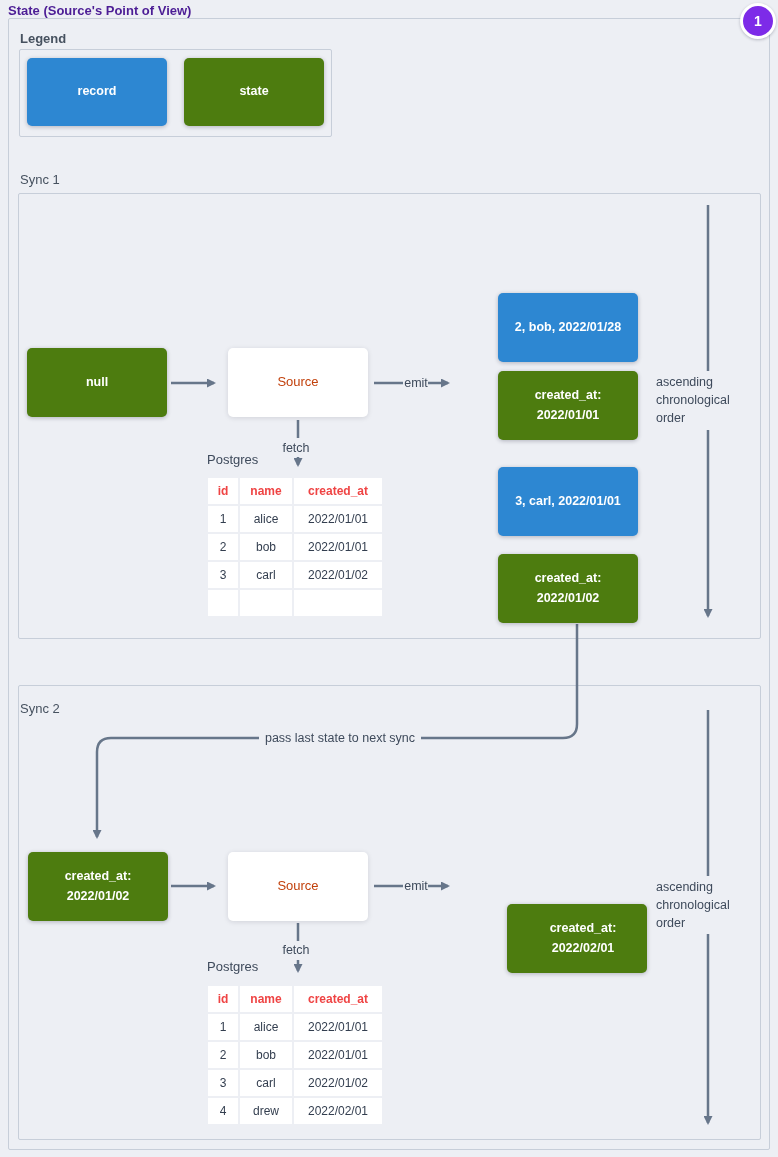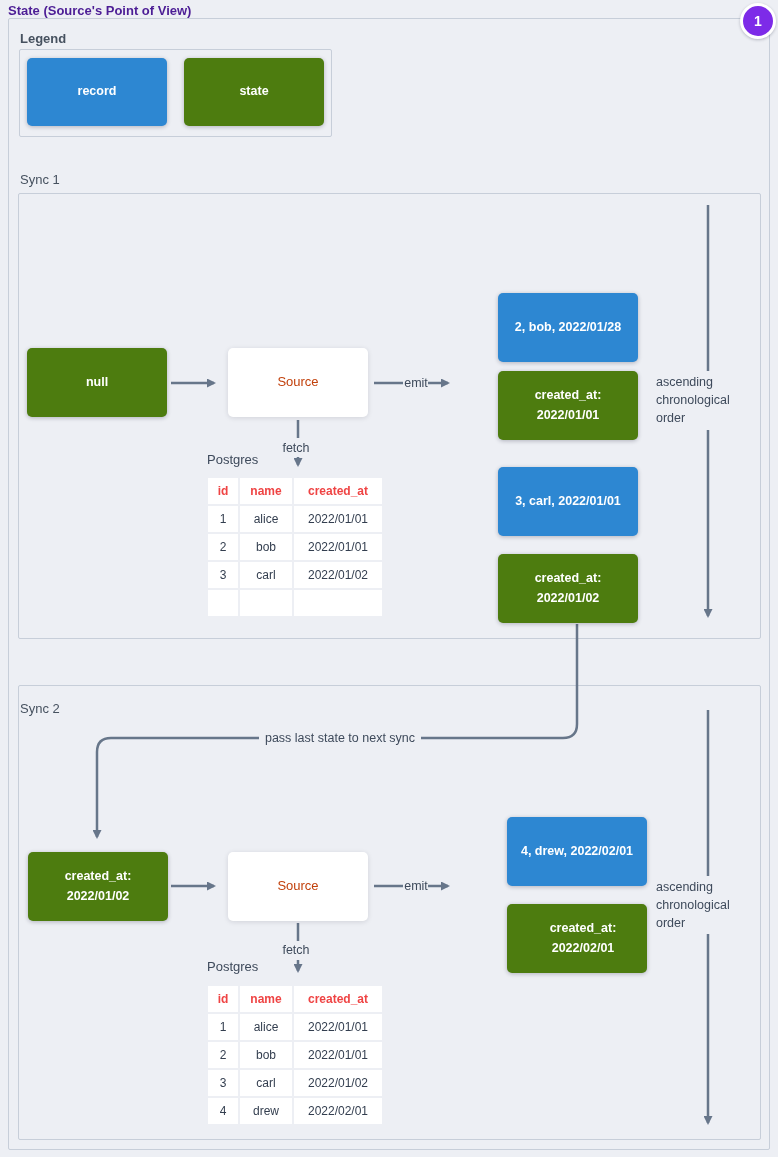--- a/index.html
+++ b/index.html
@@ -194,22 +194,19 @@
         <td>2022/01/02</td>
       </tr>
       <tr>
         <td>4</td>
         <td>drew</td>
         <td>2022/02/01</td>
       </tr>
     </tbody>
   </table>
 
-  <div class="chip record" style="left:507px;top:817px;">
-    <span>4, drew, 2022/02/01</span>
-  </div>
   <div class="chip state" style="left:507px;top:904px;padding-left:21px;">
     <span>created_at: 2022/02/01</span>
   </div>
 
   <div class="lbl ctr orderlbl" style="left:708px;top:905px;">ascending chronological order</div>
 
 </div>
 
 </body></html>

